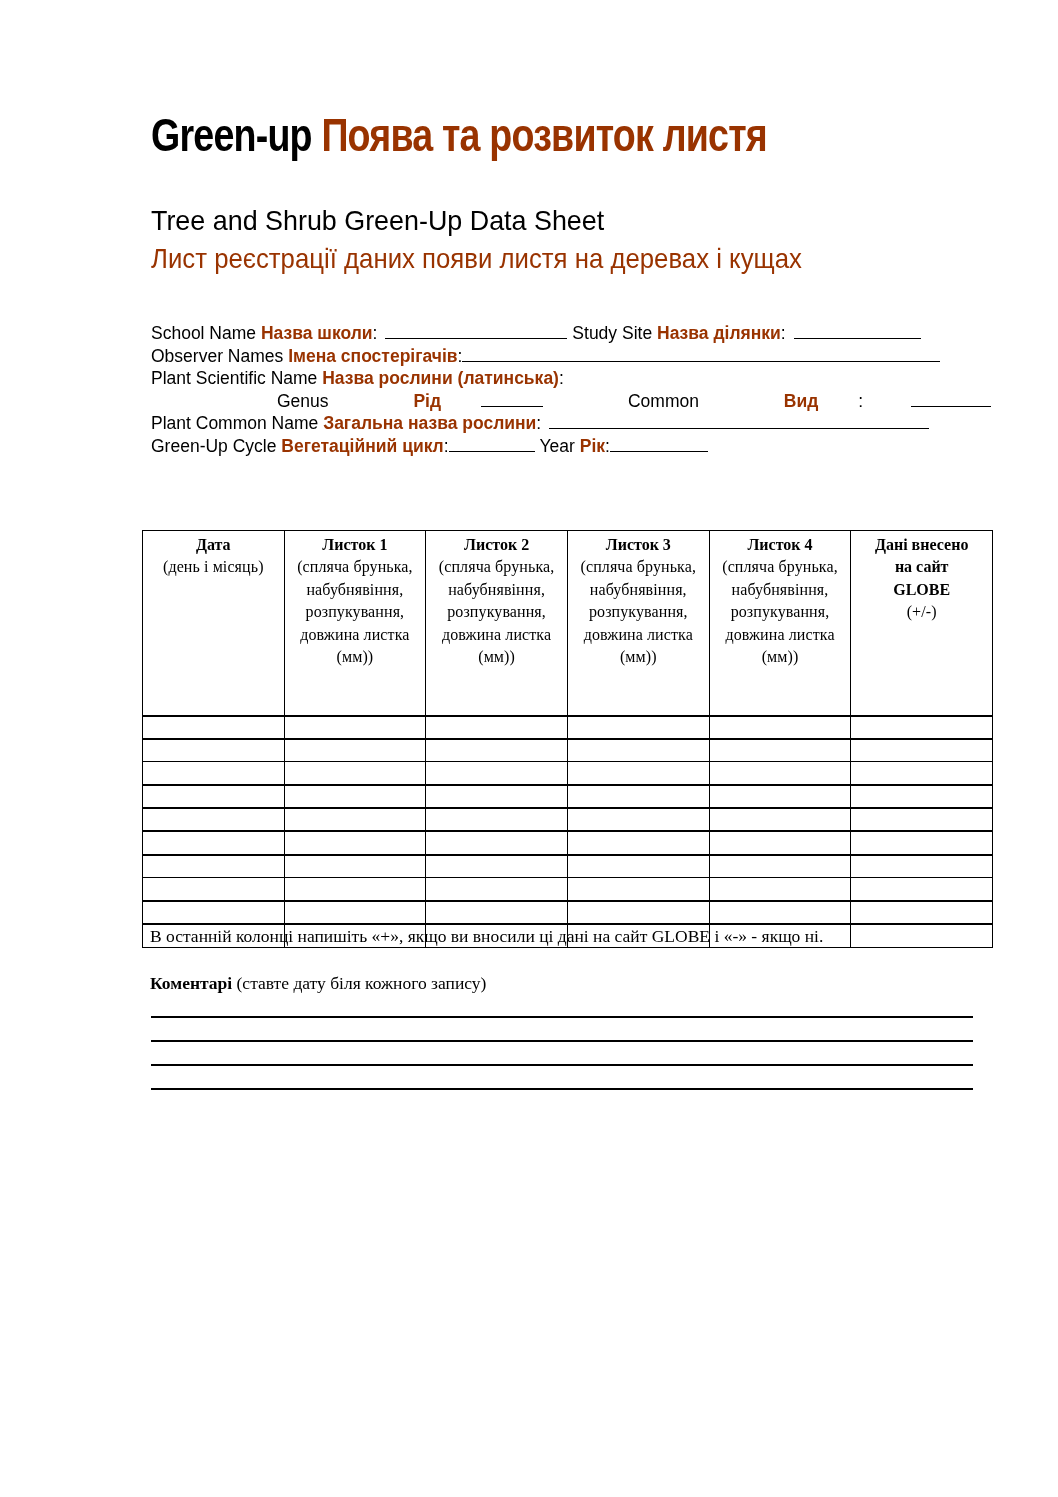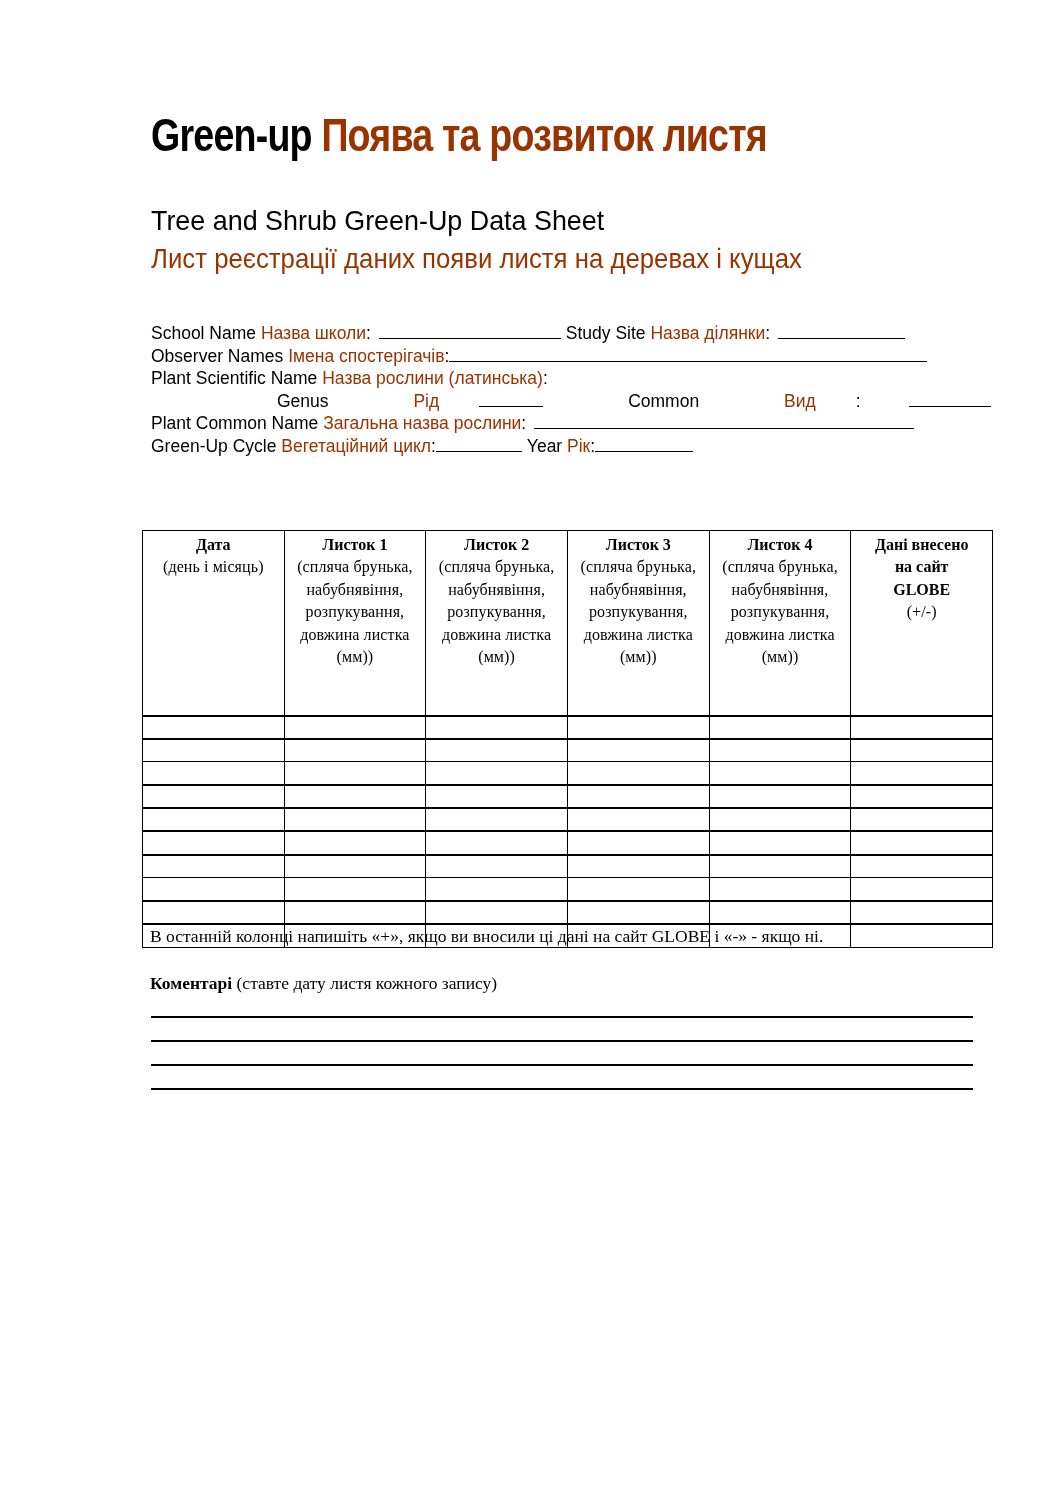--- a/index.html
+++ b/index.html
@@ -28,21 +28,21 @@
     transform: scaleX(0.92); transform-origin: left top;
   }
 
   .form { position: absolute; left: 151px; top: 322px; width: 840px; }
   .form-line {
     position: relative; height: 22.6px;
     font-size: 17.5px; line-height: 22px; white-space: nowrap;
     display: flex; align-items: flex-start;
   }
   .form-line .label { display: inline-block; }
-  .form-line .lab-uk { font-weight: normal; }
+  .form-line .lab-uk { font-weight: bold; }
   .blank {
     display: inline-block; border-bottom: 1.5px solid #000;
     height: 17px; margin-left: 3px; margin-bottom: 3px;
   }
   .indent { padding-left: 126px; gap: 40px; }
 
   table.data {
     position: absolute; left: 142px; top: 530px;
     width: 851px; border-collapse: collapse;
     font-family: "Liberation Serif", serif;
@@ -229,18 +229,18 @@
       <td></td>
       <td></td>
       <td></td>
     </tr>
   </tbody>
 </table>
 
 <div class="note">В останній колонці напишіть «+», якщо ви вносили ці дані на сайт GLOBE і «-» - якщо ні.</div>
 
 <div class="comments-label">
-  <span class="cl-title">Коментарі</span><span> (ставте дату листя кожного запису)</span>
+  <span class="cl-title">Коментарі</span><span> (ставте дату біля кожного запису)</span>
 </div>
 <div class="comment-line" style="top:1016px;"></div>
 <div class="comment-line" style="top:1040px;"></div>
 <div class="comment-line" style="top:1064px;"></div>
 <div class="comment-line" style="top:1088px;"></div>
 
 </body></html>

